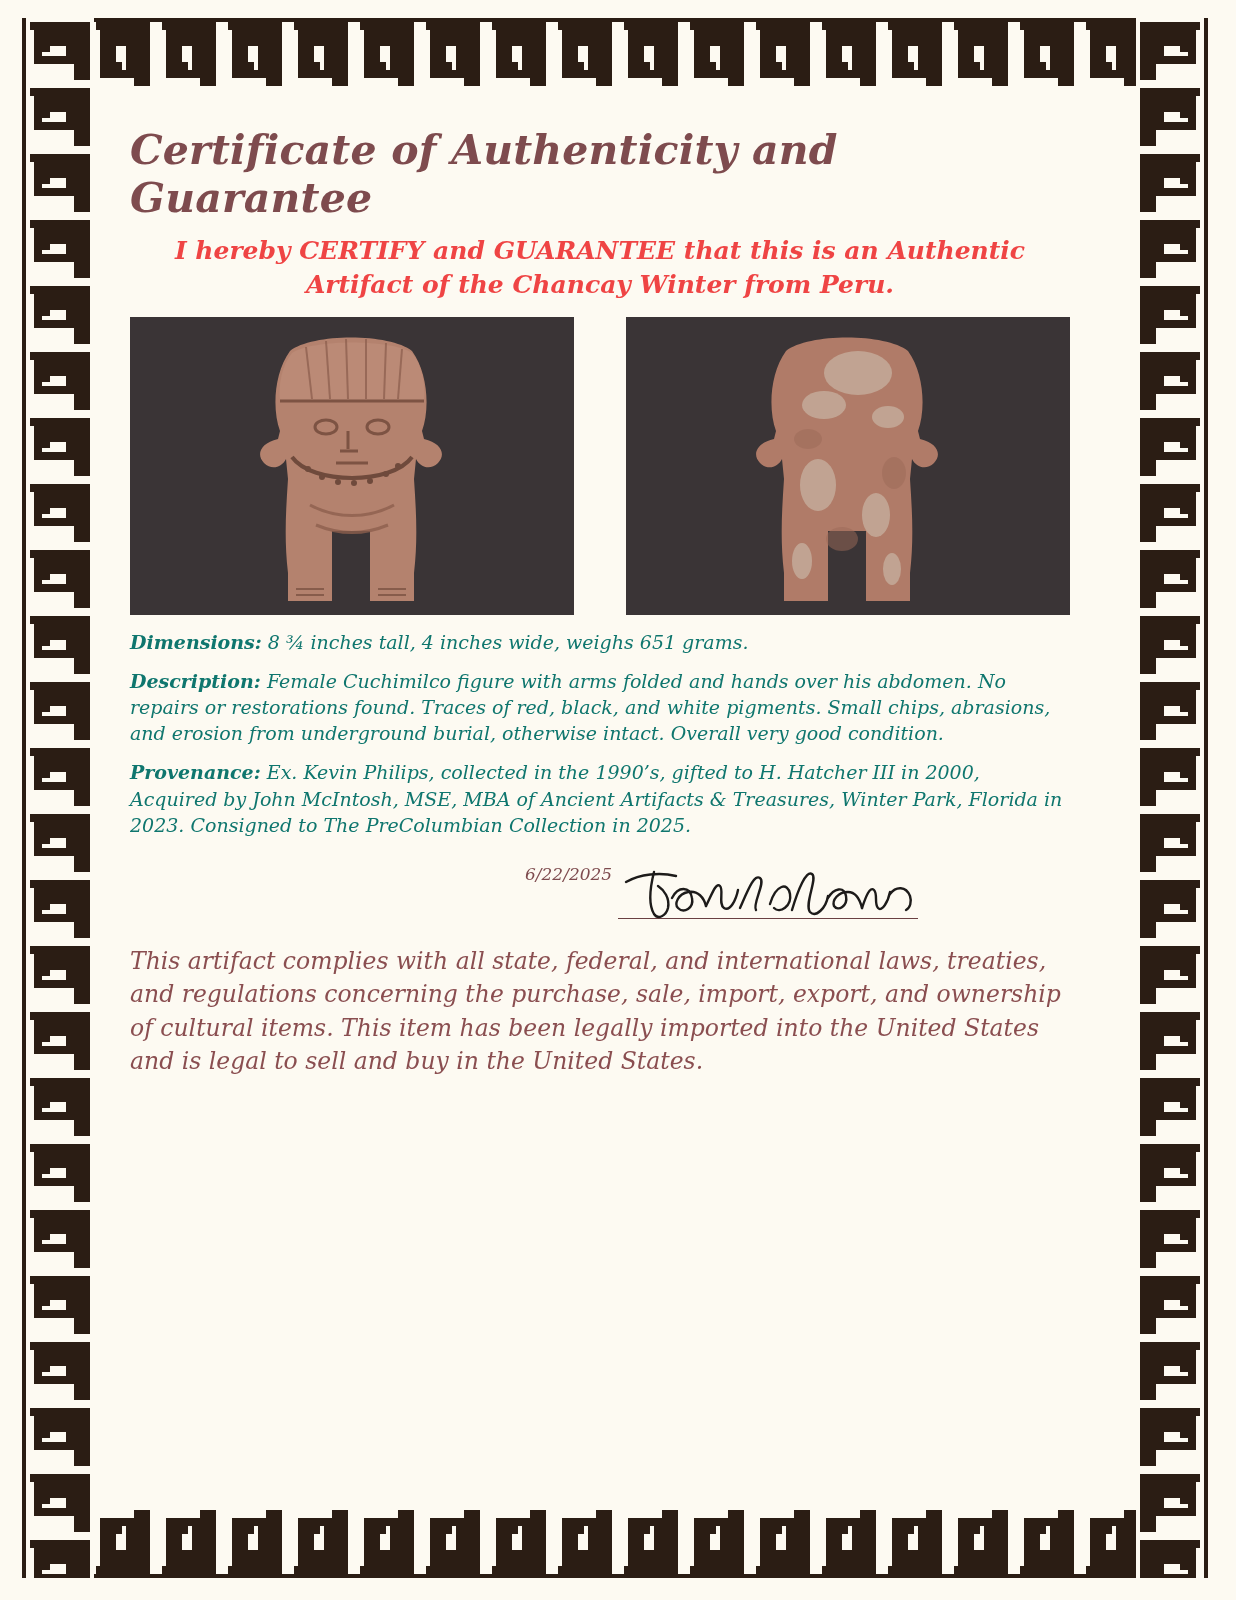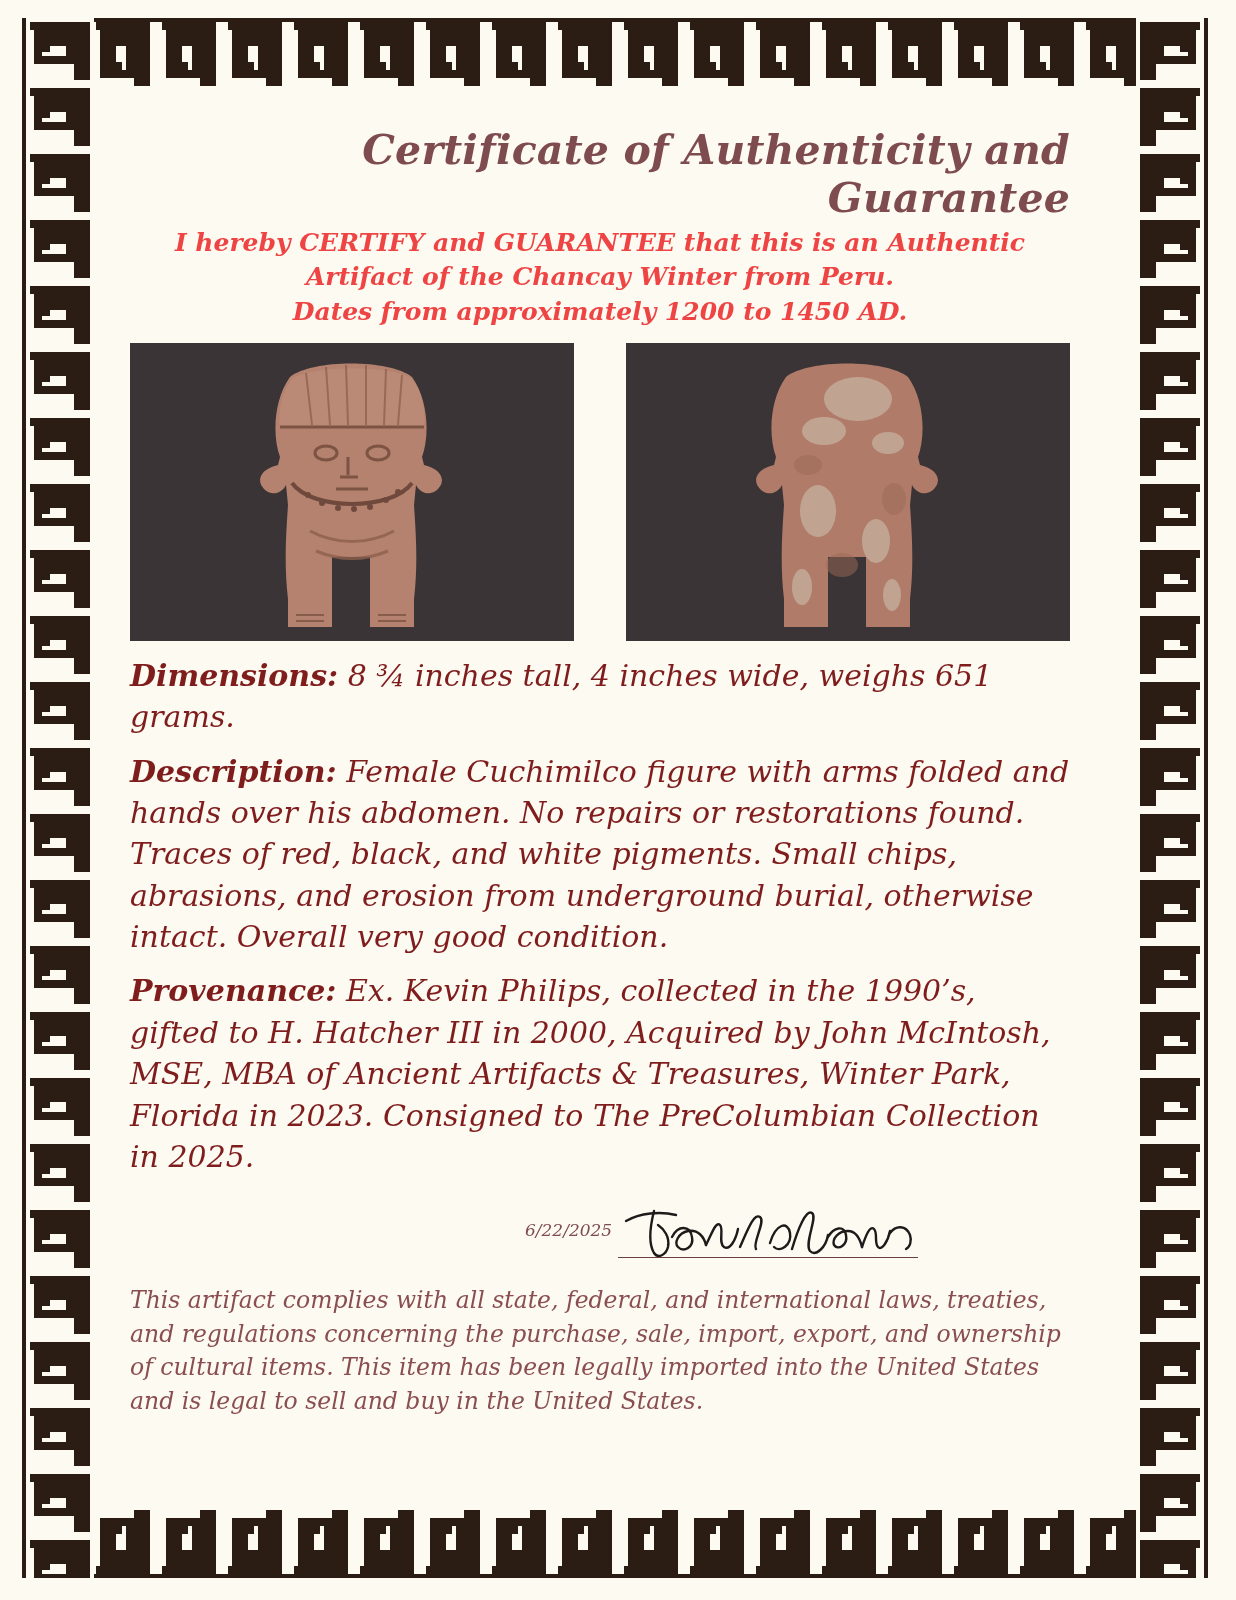--- a/index.html
+++ b/index.html
@@ -53,27 +53,27 @@
   .content {
     position: absolute;
     left: 130px;
     top: 118px;
     width: 940px;
     height: 1368px;
     color: #7b4a4c;
   }
 
   .cert-title {
-    text-align: right;
+    text-align: left;
     font-size: 41px;
     font-style: italic;
     font-weight: bold;
     color: #7e4b4e;
     letter-spacing: 0.2px;
-    margin: 8px 0 4px 0;
+    margin: 8px 0 12px 0;
     font-family: "DejaVu Serif", serif;
   }
 
   .cert-statement {
     text-align: center;
     font-size: 25px;
     font-style: italic;
     font-weight: bold;
     color: #ef4444;
     line-height: 1.37;
@@ -89,44 +89,44 @@
   }
   .photo {
     width: 444px;
     height: 298px;
     background: #3a3436;
     position: relative;
     overflow: hidden;
   }
 
   .field {
-    font-size: 30px;
-    font-style: italic;
-    color: #7f1d1d;
+    font-size: 19px;
+    font-style: italic;
+    color: #0f766e;
     line-height: 1.38;
     margin-bottom: 13px;
     font-family: "DejaVu Serif", serif;
     text-align: left;
   }
   .field .label { font-weight: bold; }
 
   .signature-block {
     margin-top: 40px;
     padding-left: 395px;
     font-family: "DejaVu Serif", serif;
     font-style: italic;
     font-weight: bold;
     color: #7e4b4e;
     font-size: 24px;
     line-height: 1.9;
   }
 
   .sig-row {
     display: flex;
-    align-items: center;
+    align-items: flex-start;
     margin-top: 26px;
     padding-left: 395px;
   }
   .sig-date {
     font-size: 17px;
     font-style: italic;
     color: #7e4b4e;
     font-family: "DejaVu Serif", serif;
     padding-bottom: 2px;
   }
@@ -206,21 +206,20 @@
     <div class="inner-rule"></div>
   </div>
 
   <div class="content">
 
     <div class="cert-title">Certificate of Authenticity and Guarantee</div>
 
     <div class="cert-statement">
       <div>I hereby CERTIFY and GUARANTEE that this is an Authentic</div>
       <div>Artifact of the Chancay Winter from Peru.</div>
-      <div>Dates from approximately 1200 to 1450 AD.</div>
     </div>
 
     <div class="photos">
 
       <div class="photo">
         <svg width="444" height="298" viewBox="0 0 444 298">
           <rect x="0" y="0" width="444" height="298" fill="#3a3436"></rect>
           <g transform="translate(222,152)">
             <path d="M-62,-118 C-78,-96 -80,-60 -72,-38 L-74,-30 C-92,-26 -96,-14 -88,-6 C-80,2 -70,-2 -66,-10
                      L-64,10 C-66,40 -68,70 -64,104 L-64,132 L-20,132 L-20,62 L18,62 L18,132 L62,132

